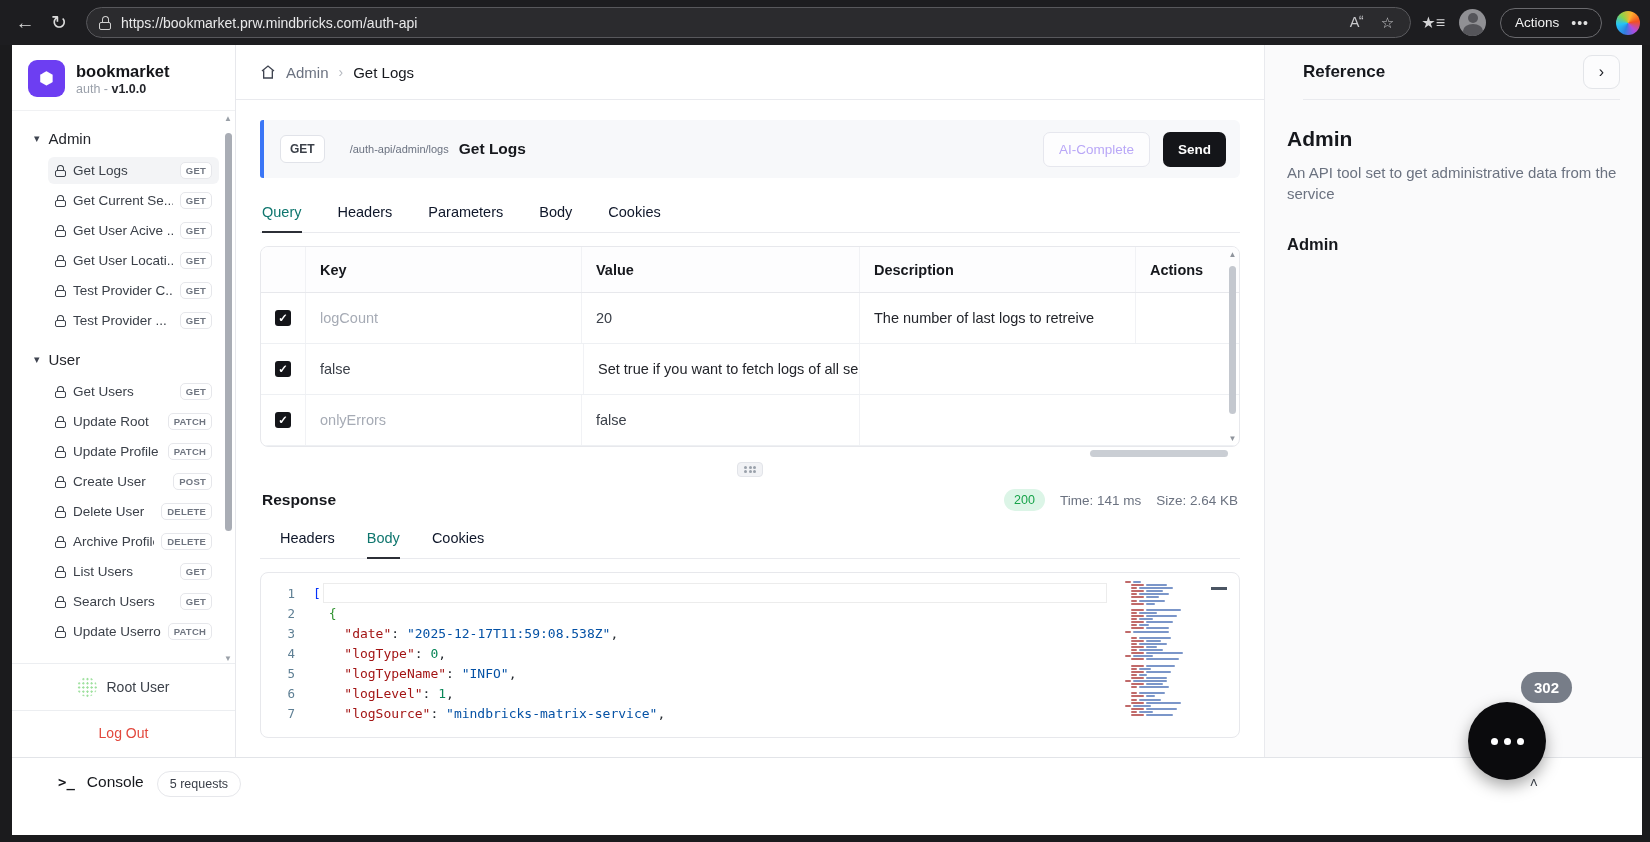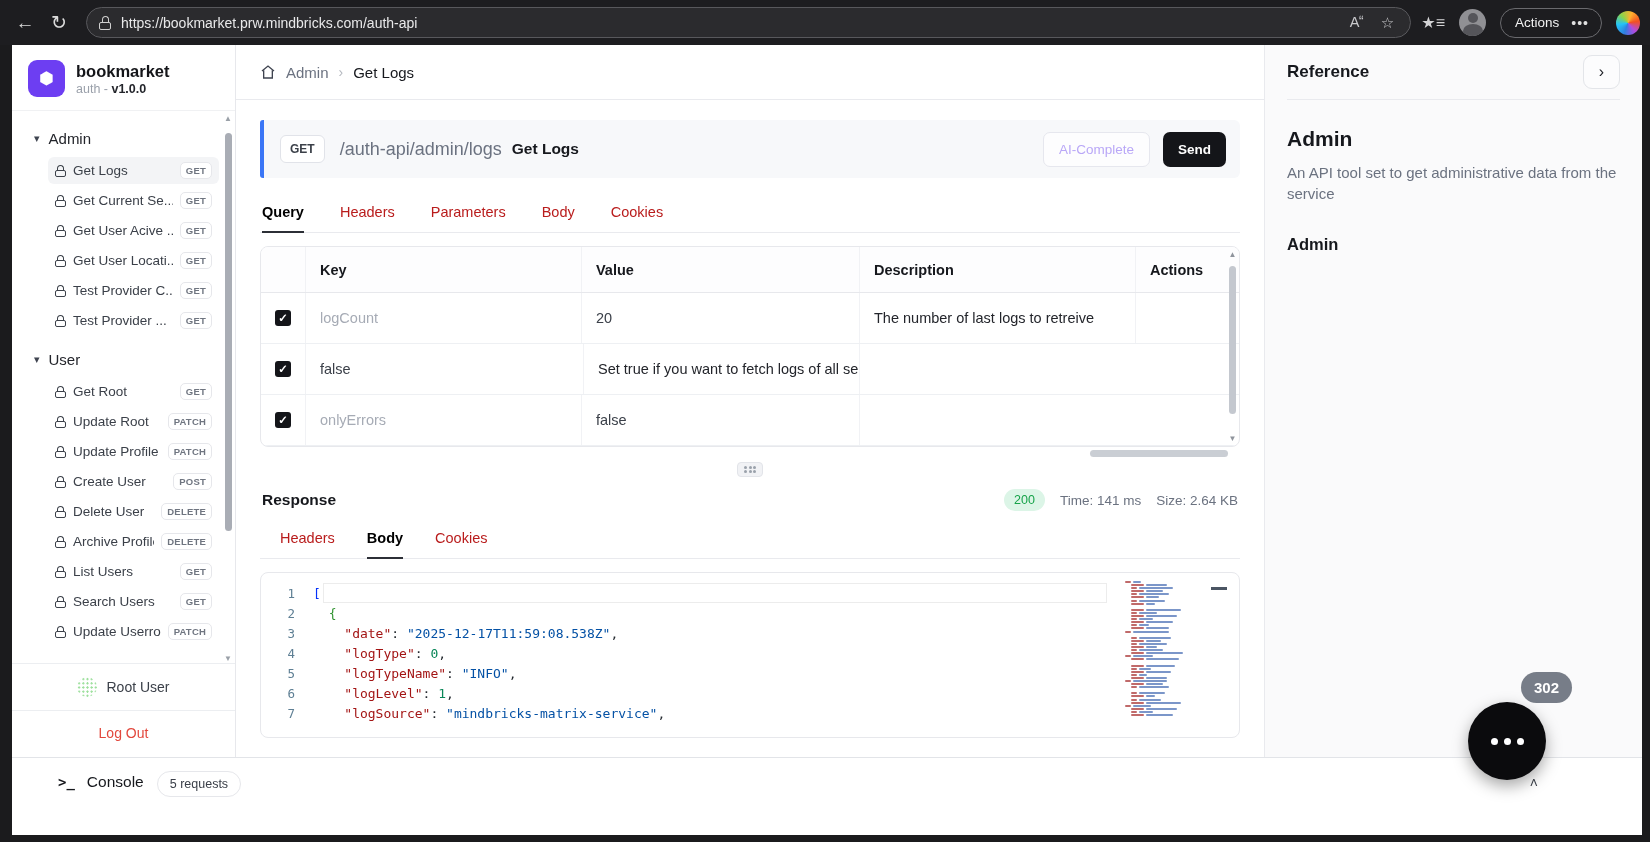--- a/index.html
+++ b/index.html
@@ -62,29 +62,29 @@
   .breadcrumb { height:55px; flex:0 0 auto; display:flex; align-items:center; gap:10px; padding:0 24px; border-bottom:1px solid #e9eaee; }
   .bc-link { font-size:15px; color:#6b7280; cursor:pointer; }
   .bc-sep { color:#b4b8bf; font-size:14px; }
   .bc-current { font-size:15px; color:#16181d; }
   .home-ico { color:#3f4450; display:flex; }
   .content { flex:1; padding:20px 24px 0; min-height:0; position:relative; }
 
   .request-bar { height:58px; background:#f7f8fa; border-radius:6px; display:flex; align-items:center; padding:0 14px 0 20px; position:relative; }
   .request-bar::before { content:""; position:absolute; left:0; top:0; bottom:0; width:4px; background:var(--accent-blue,#3b76f6); border-radius:3px 0 0 3px; }
   .method-chip { background:#fff; border:1px solid #e1e3e9; border-radius:6px; font-size:12px; font-weight:bold; color:#3b4049; padding:6px 9px; }
-  .req-path { font-size:18px; color:#6b7280; margin-left:15px; }
+  .req-path { font-size:11px; color:#6b7280; margin-left:25px; }
   .req-title { font-size:15.5px; font-weight:bold; color:#16181d; margin-left:10px; }
   .ai-btn { margin-left:auto; border:1px solid #e6e7ee; background:#fdfdfe; color:var(--ai-purple,#b9a7f7); border-radius:7px; font-size:13.5px; padding:9px 15px; cursor:pointer; }
   .send-btn { background:#141519; color:#fff; border:none; border-radius:7px; font-size:13.5px; font-weight:bold; padding:10px 15px; margin-left:13px; cursor:pointer; }
 
   .tabs { display:flex; gap:36px; border-bottom:1px solid #e9eaee; margin-top:26px; padding:0 2px; }
   .tabs.resp-tabs { margin-top:19px; padding-left:20px; gap:32px; }
-  .tab { font-size:14.5px; color:#b91c1c; padding-bottom:11px; cursor:pointer; border-bottom:2px solid transparent; margin-bottom:-1px; }
-  .tab.active { color:#000000; font-weight:bold; border-bottom-color:#2c2f36; }
+  .tab { font-size:14.5px; color:#0f172a; padding-bottom:11px; cursor:pointer; border-bottom:2px solid transparent; margin-bottom:-1px; }
+  .tab.active { color:#0f766e; font-weight:normal; border-bottom-color:#2c2f36; }
 
   .qtable { margin-top:13px; border:1px solid #e7e8ec; border-radius:8px; position:relative; overflow:hidden; }
   .q-head { display:flex; align-items:center; height:46px; border-bottom:1px solid #e7e8ec; background:#fdfdfe; }
   .q-head .cell { font-size:14.5px; font-weight:bold; color:#16181d; }
   .q-row { display:flex; align-items:center; height:51px; border-bottom:1px solid #eef0f3; }
   .q-row:last-child { border-bottom:none; }
   .cell { padding:0 14px; height:100%; display:flex; align-items:center; border-right:1px solid #f1f2f5; overflow:hidden; white-space:nowrap; }
   .col-check { width:45px; flex:0 0 auto; justify-content:center; padding:0; }
   .col-key { width:276px; flex:0 0 auto; }
   .col-value { width:278px; flex:0 0 auto; }
@@ -123,21 +123,21 @@
   .tk-b2 { color:var(--code-b2,#319331); }
   .tk-pl { color:#24292f; }
   .mm { position:absolute; top:8px; bottom:8px; right:30px; width:86px; overflow:hidden; }
   .mm-row { height:2px; margin-bottom:1.1px; display:flex; gap:2px; }
   .mm-k { background:#c06a6a; height:2px; border-radius:1px; flex:0 0 auto; }
   .mm-v { background:#7b96c9; height:2px; border-radius:1px; flex:0 0 auto; }
   .mm-dash { position:absolute; top:14px; right:12px; width:16px; height:2.5px; background:#4b5563; }
 
   
   .ref-panel { width:378px; flex:0 0 auto; border-left:1px solid #e9eaee; background:#fafafb; padding:0 22px; }
-  .ref-header { height:55px; display:flex; align-items:center; justify-content:space-between; border-bottom:1px solid #e9eaee; }
+  .ref-header { height:55px; display:flex; align-items:center; justify-content:space-between; border-bottom:1px solid #e9eaee;margin-left:16px; }
   .ref-title { font-size:17px; font-weight:bold; color:#16181d; }
   .ref-collapse { width:37px; height:34px; border:1px solid #e3e5e9; background:#fcfcfd; border-radius:9px; display:flex; align-items:center; justify-content:center; color:#23252b; font-size:16px; cursor:pointer; }
   .ref-h2 { font-size:21px; font-weight:bold; color:#16181d; margin-top:27px; }
   .ref-desc { font-size:15px; color:#6b7280; line-height:1.42; margin-top:11px; }
   .ref-h3 { font-size:16.5px; font-weight:bold; color:#16181d; margin-top:30px; }
 
   
   .console-bar { height:78px; flex:0 0 auto; border-top:1px solid #e2e4e8; display:flex; align-items:flex-start; padding:13px 24px 0 46px; background:#fff; }
   .console-ico { font-family:"DejaVu Sans Mono", monospace; font-size:14px; font-weight:bold; color:#16181d; margin-top:3px; }
   .console-label { font-size:15.5px; color:#16181d; margin-left:12px; margin-top:2px; }
@@ -255,21 +255,21 @@
           <div class="sb-group-label">
             <span class="chev">▾</span>
             <span>User</span>
           </div>
 
             <div class="sb-item">
               <span class="lock-sb">
                 <span class="shackle"></span>
                 <span class="body"></span>
               </span>
-              <span class="sb-item-label">Get Root</span>
+              <span class="sb-item-label">Get Users</span>
               <span class="method-badge">GET</span>
             </div>
 
             <div class="sb-item">
               <span class="lock-sb">
                 <span class="shackle"></span>
                 <span class="body"></span>
               </span>
               <span class="sb-item-label">Update Root</span>
               <span class="method-badge">PATCH</span>

